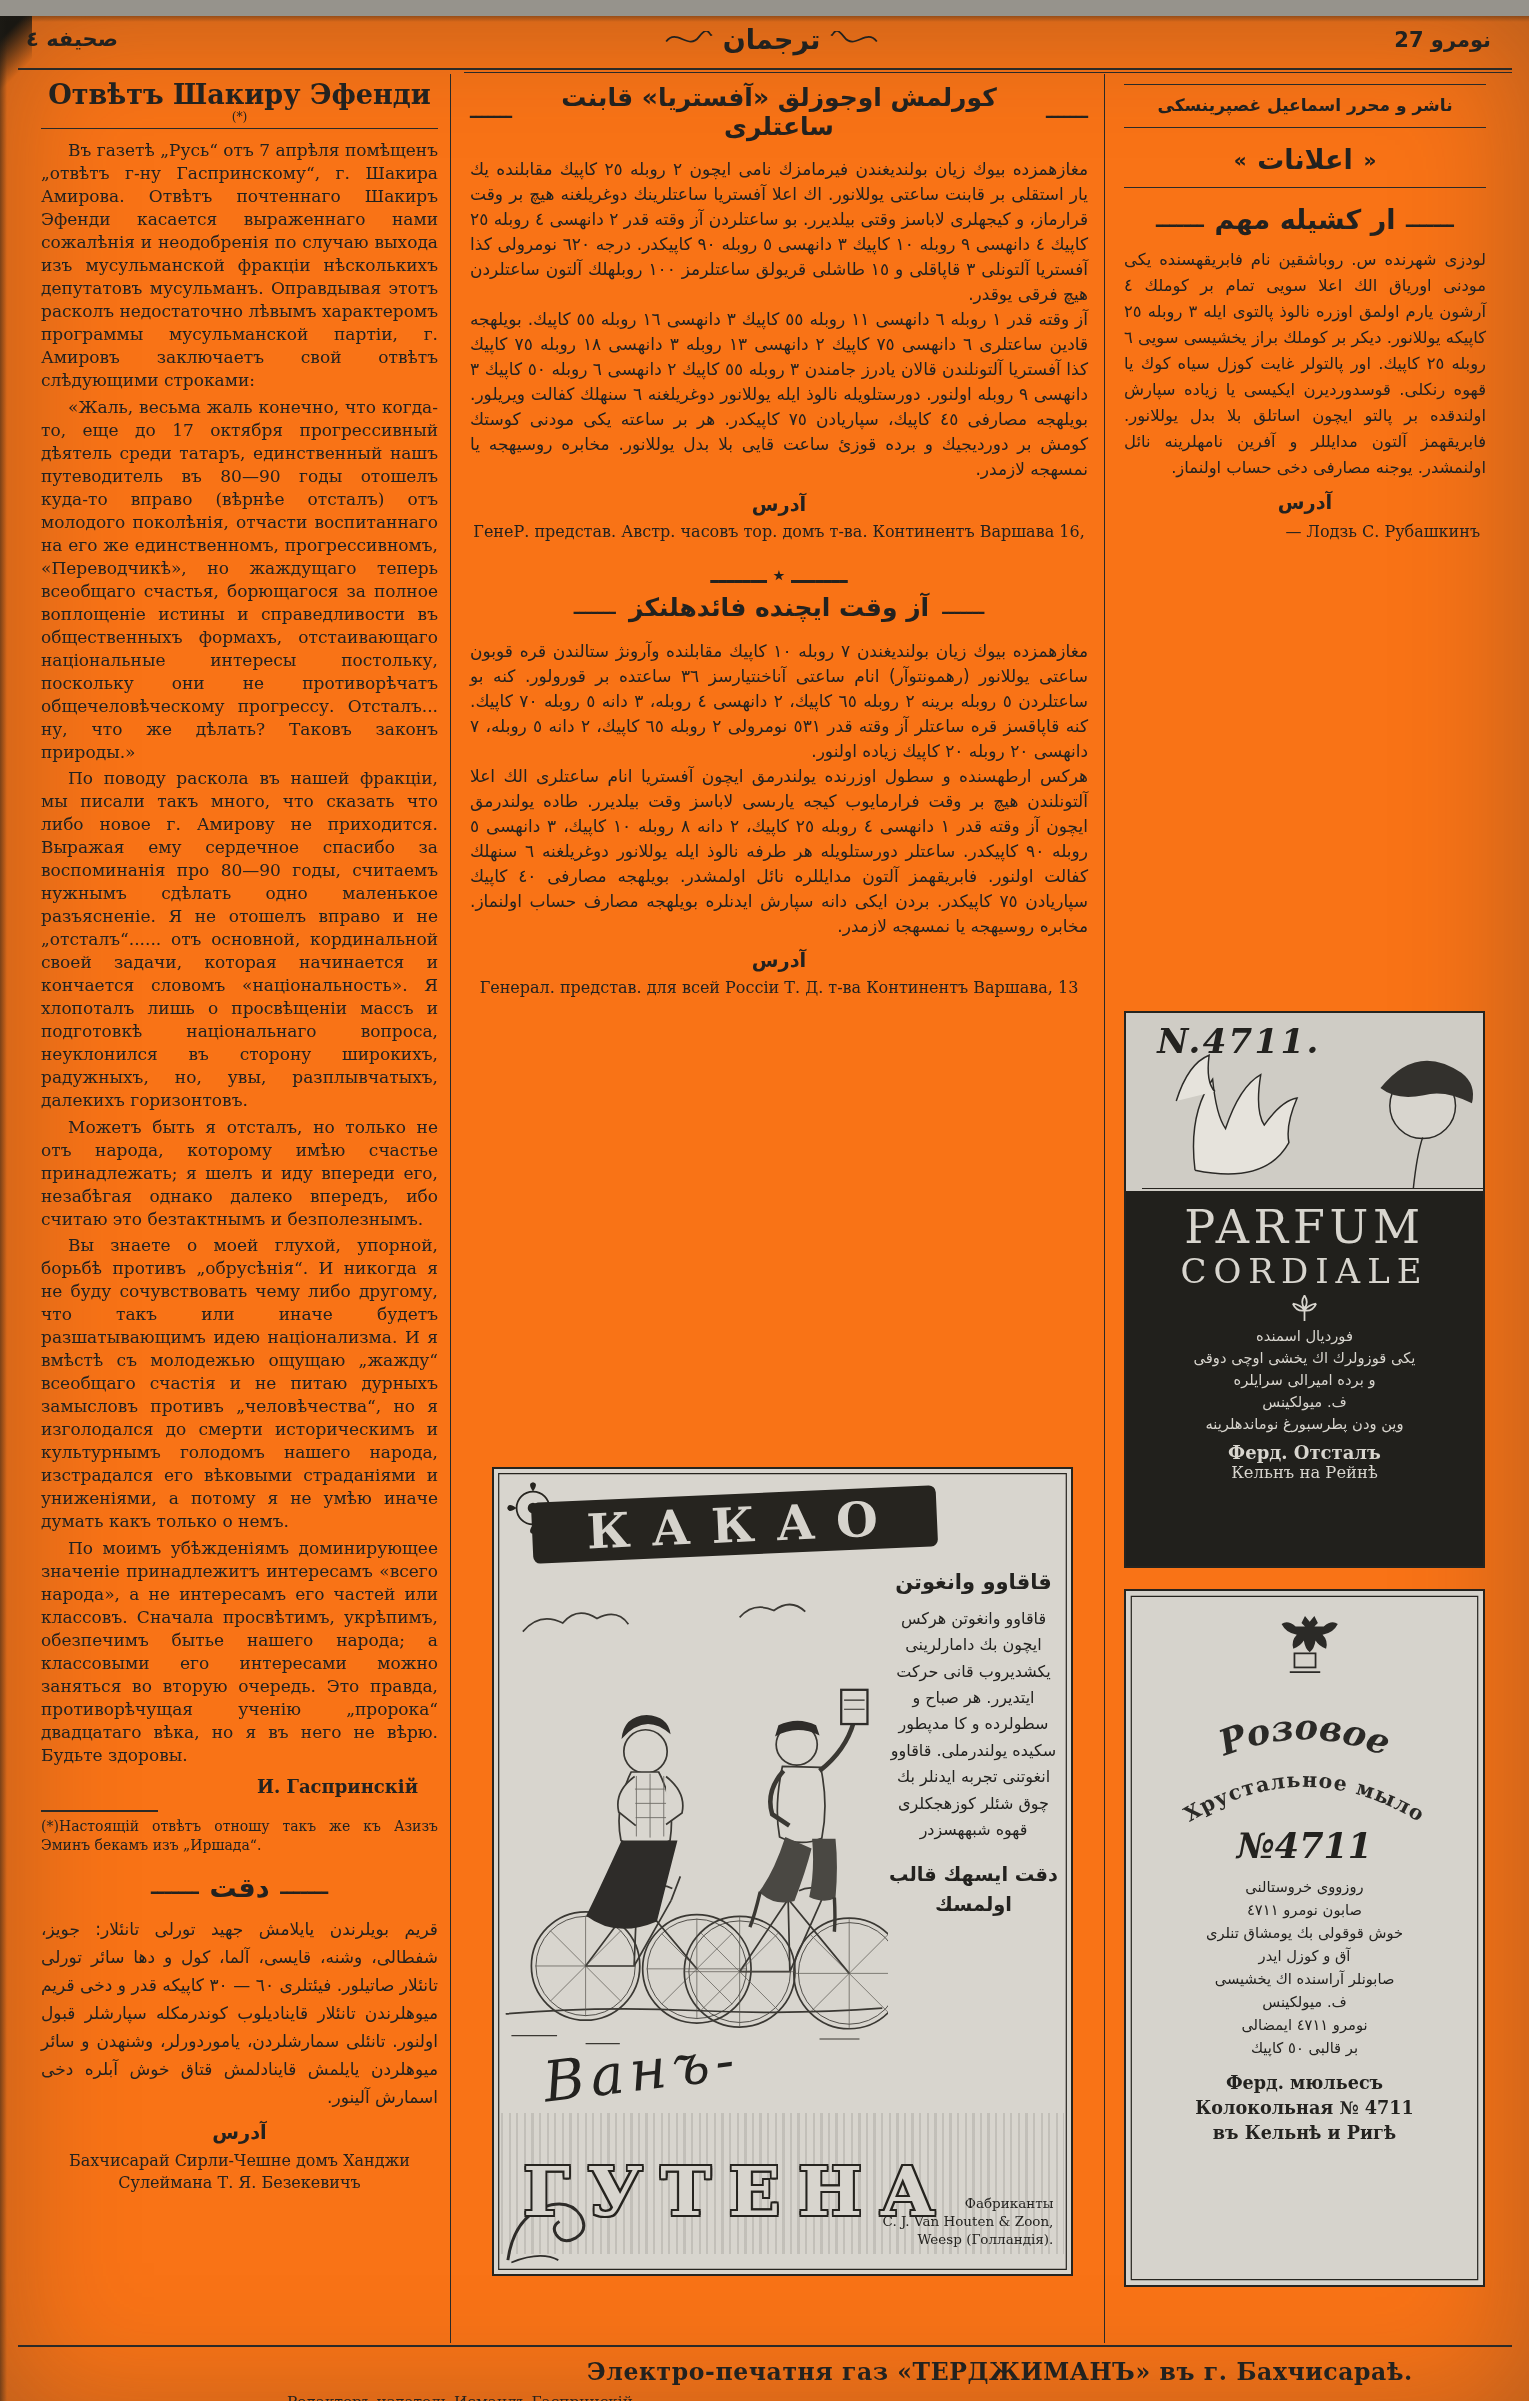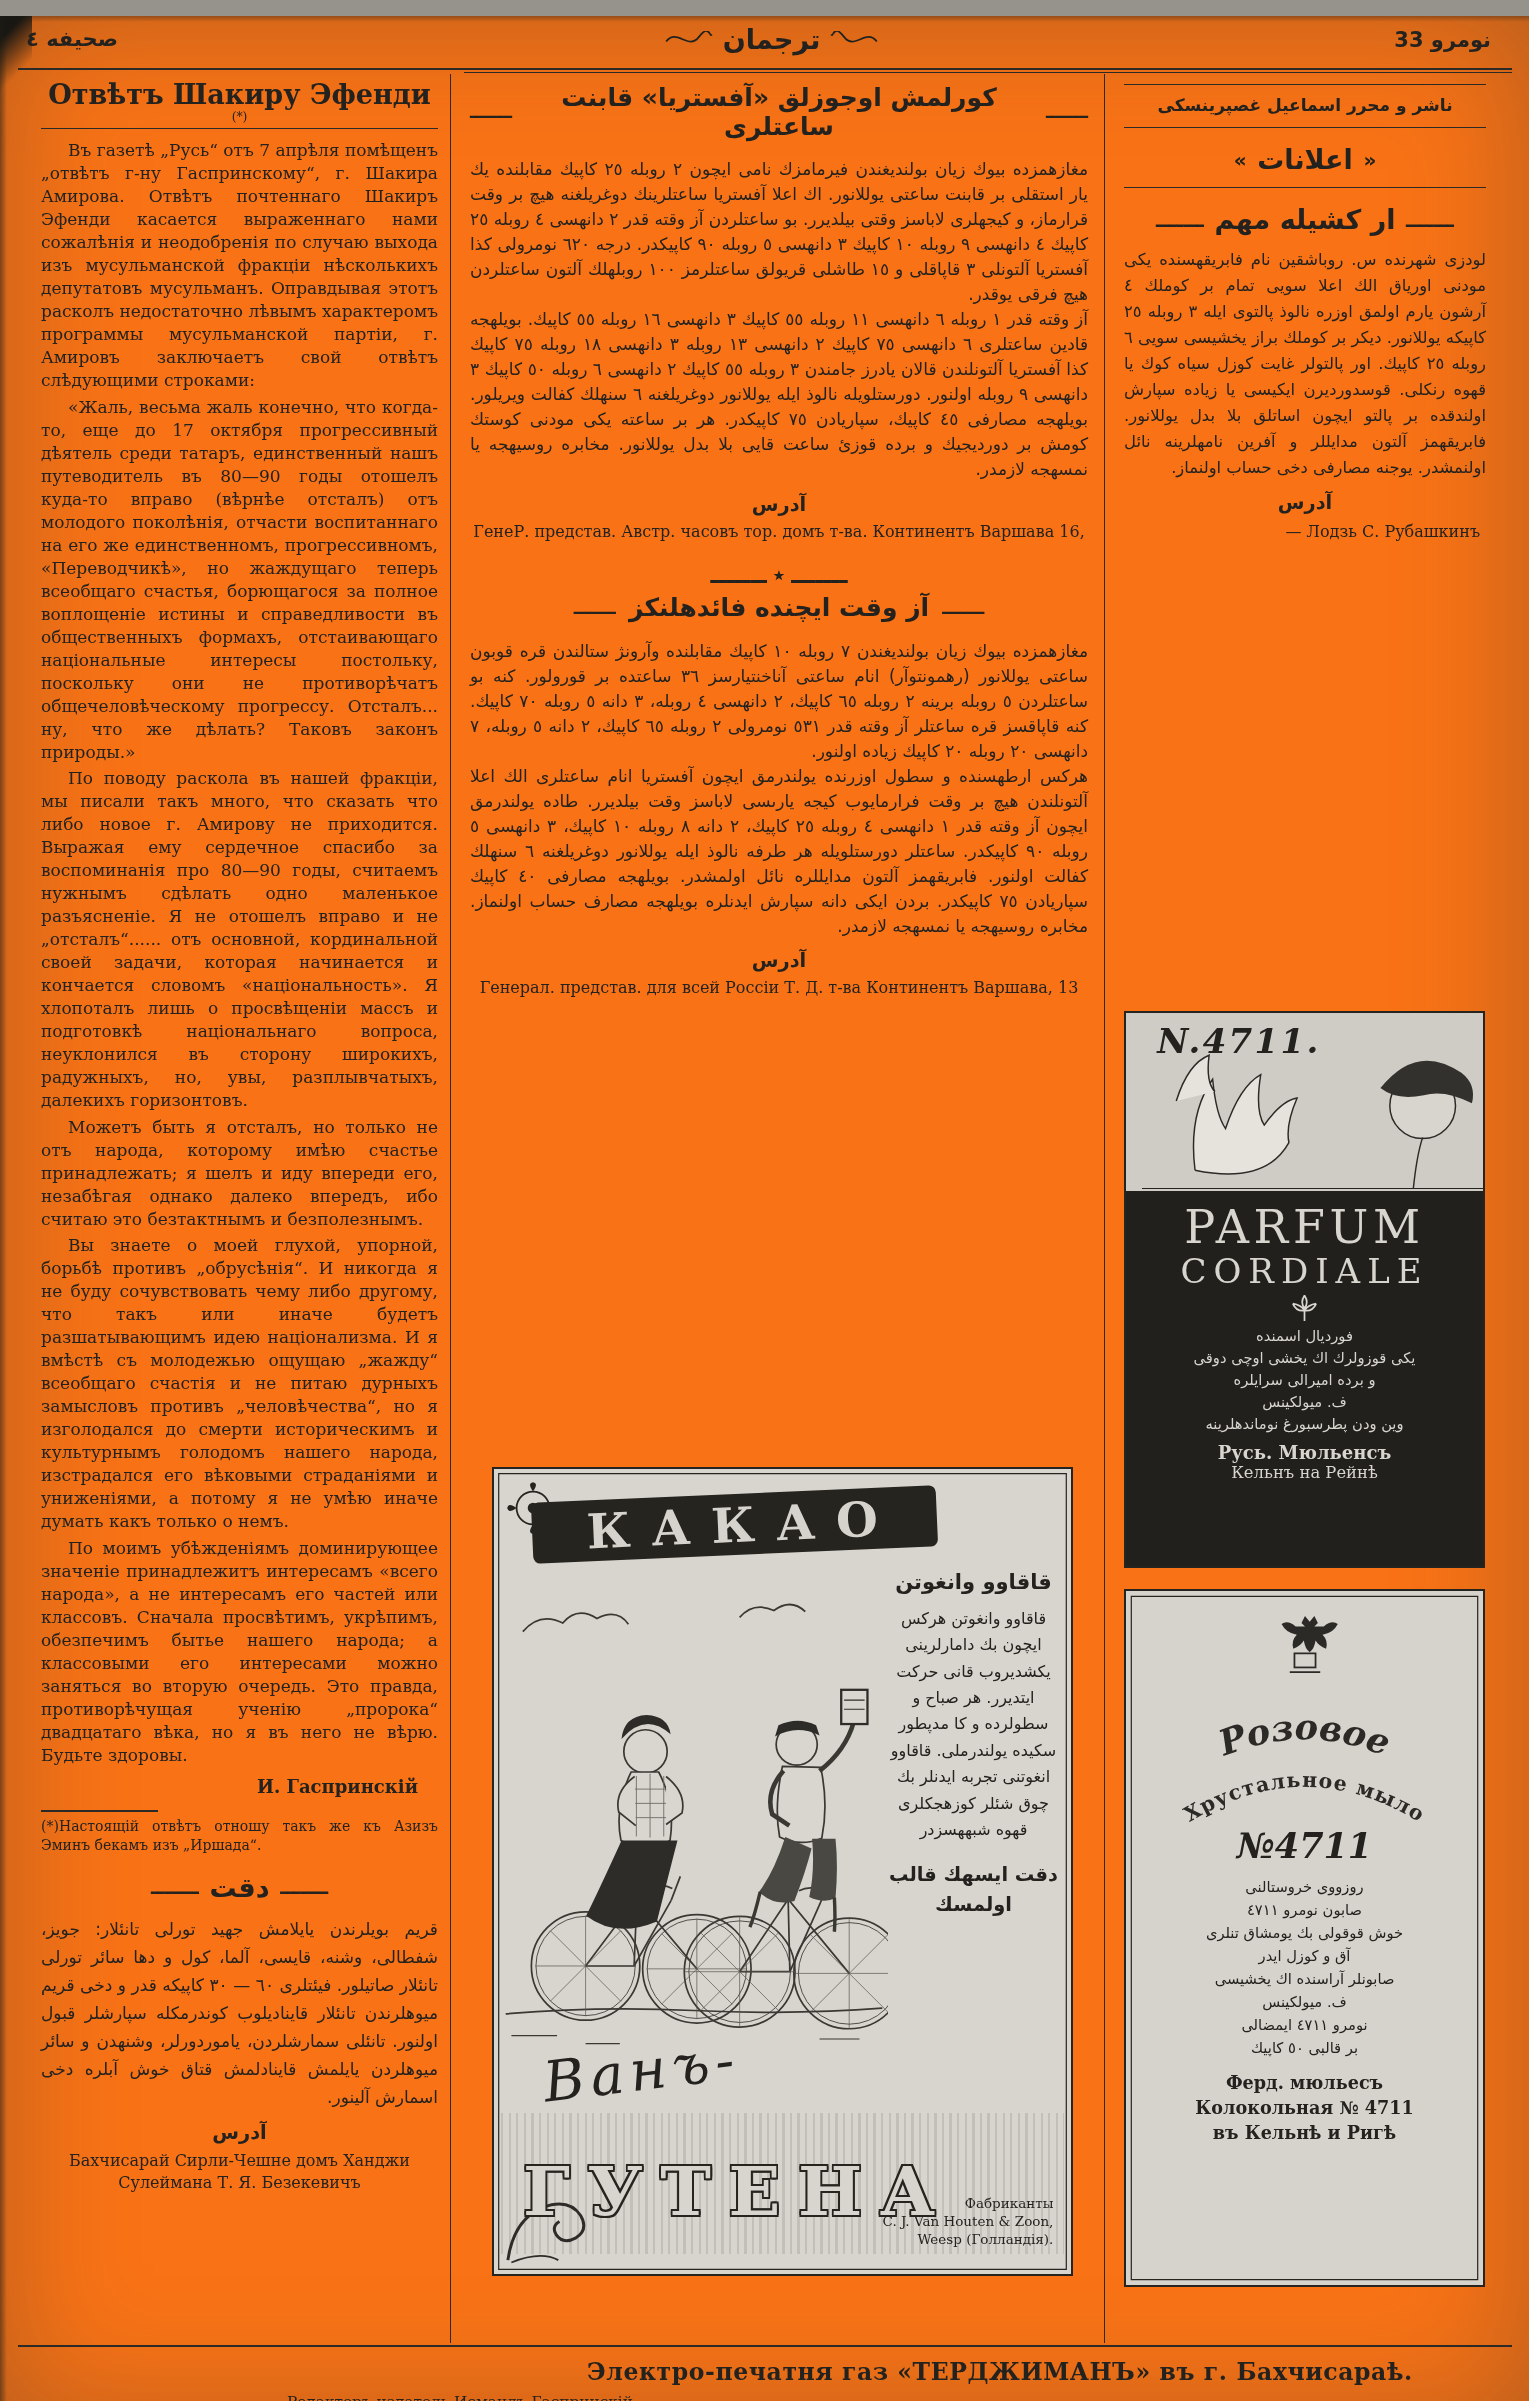--- a/index.html
+++ b/index.html
@@ -147,21 +147,21 @@
   <div class="hdr-left ar">صحيفه ٤</div>
   <div class="hdr-center">
     <svg class="swash" viewBox="0 0 82 30">
       <path d="M2 18 C 20 -6, 40 34, 58 10 S 76 12, 80 6" fill="none" stroke="#23221f" stroke-width="3"></path>
     </svg>
     <span class="ar masthead-title">ترجمان</span>
     <svg class="swash flip" viewBox="0 0 82 30">
       <path d="M2 18 C 20 -6, 40 34, 58 10 S 76 12, 80 6" fill="none" stroke="#23221f" stroke-width="3"></path>
     </svg>
   </div>
-  <div class="hdr-right ar">نومرو 33</div>
+  <div class="hdr-right ar">نومرو 27</div>
   <div class="rule hdr-rule"></div>
   <div class="rule hdr-rule2"></div>
 
   <div class="rule v1"></div>
   <div class="rule v2"></div>
 
   <div class="col left-col">
     <div class="article-title">Отвѣтъ Шакиру Эфенди</div>
     <div class="title-mark">(*)</div>
     <div class="inline-rule"></div>
@@ -338,21 +338,21 @@
       <svg class="parfum-flower" width="35" height="30.5" viewBox="0 0 60 52">
         <path d="M30 4 q8 12 0 22 q-8 -10 0 -22 M10 18 q14 2 20 12 q-14 2 -20 -12 M50 18 q-14 2 -20 12 q14 2 20 -12 M30 30 v18" fill="none" stroke="#d8d5ce" stroke-width="3"></path>
       </svg>
       <div class="parfum-ar ar">
         <div>فورديال اسمنده</div>
         <div>يكى قوزولرك اك يخشى اوچى دوقى</div>
         <div>و برده اميرالى سرايلره</div>
         <div>ف. ميولكينس</div>
         <div>وين ودن پطرسبورغ نوماندهلرينه</div>
       </div>
-      <div class="parfum-firm1">Русь. Мюльенсъ</div>
+      <div class="parfum-firm1">Ферд. Отсталъ</div>
       <div class="parfum-firm2">Кельнъ на Рейнѣ</div>
     </div>
   </div>
 
   <div class="soap">
     <svg class="soap-crest" width="82" height="66" viewBox="0 0 140 112">
       <path d="M70 8 l8 10 8 -10 6 12 -6 6 h16 q14 -12 24 -4 q-8 16 -26 18 q10 10 6 24 q-12 -4 -18 -14 q-2 14 -10 20 q-8 -6 -10 -20 q-6 10 -18 14 q-4 -14 6 -24 q-18 -2 -26 -18 q10 -8 24 4 h16 l-6 -6 z" fill="#2b2a27"></path>
       <rect x="52" y="72" width="36" height="24" fill="none" stroke="#2b2a27" stroke-width="3"></rect>
       <path d="M44 104 h52" stroke="#2b2a27" stroke-width="3"></path>
     </svg>

